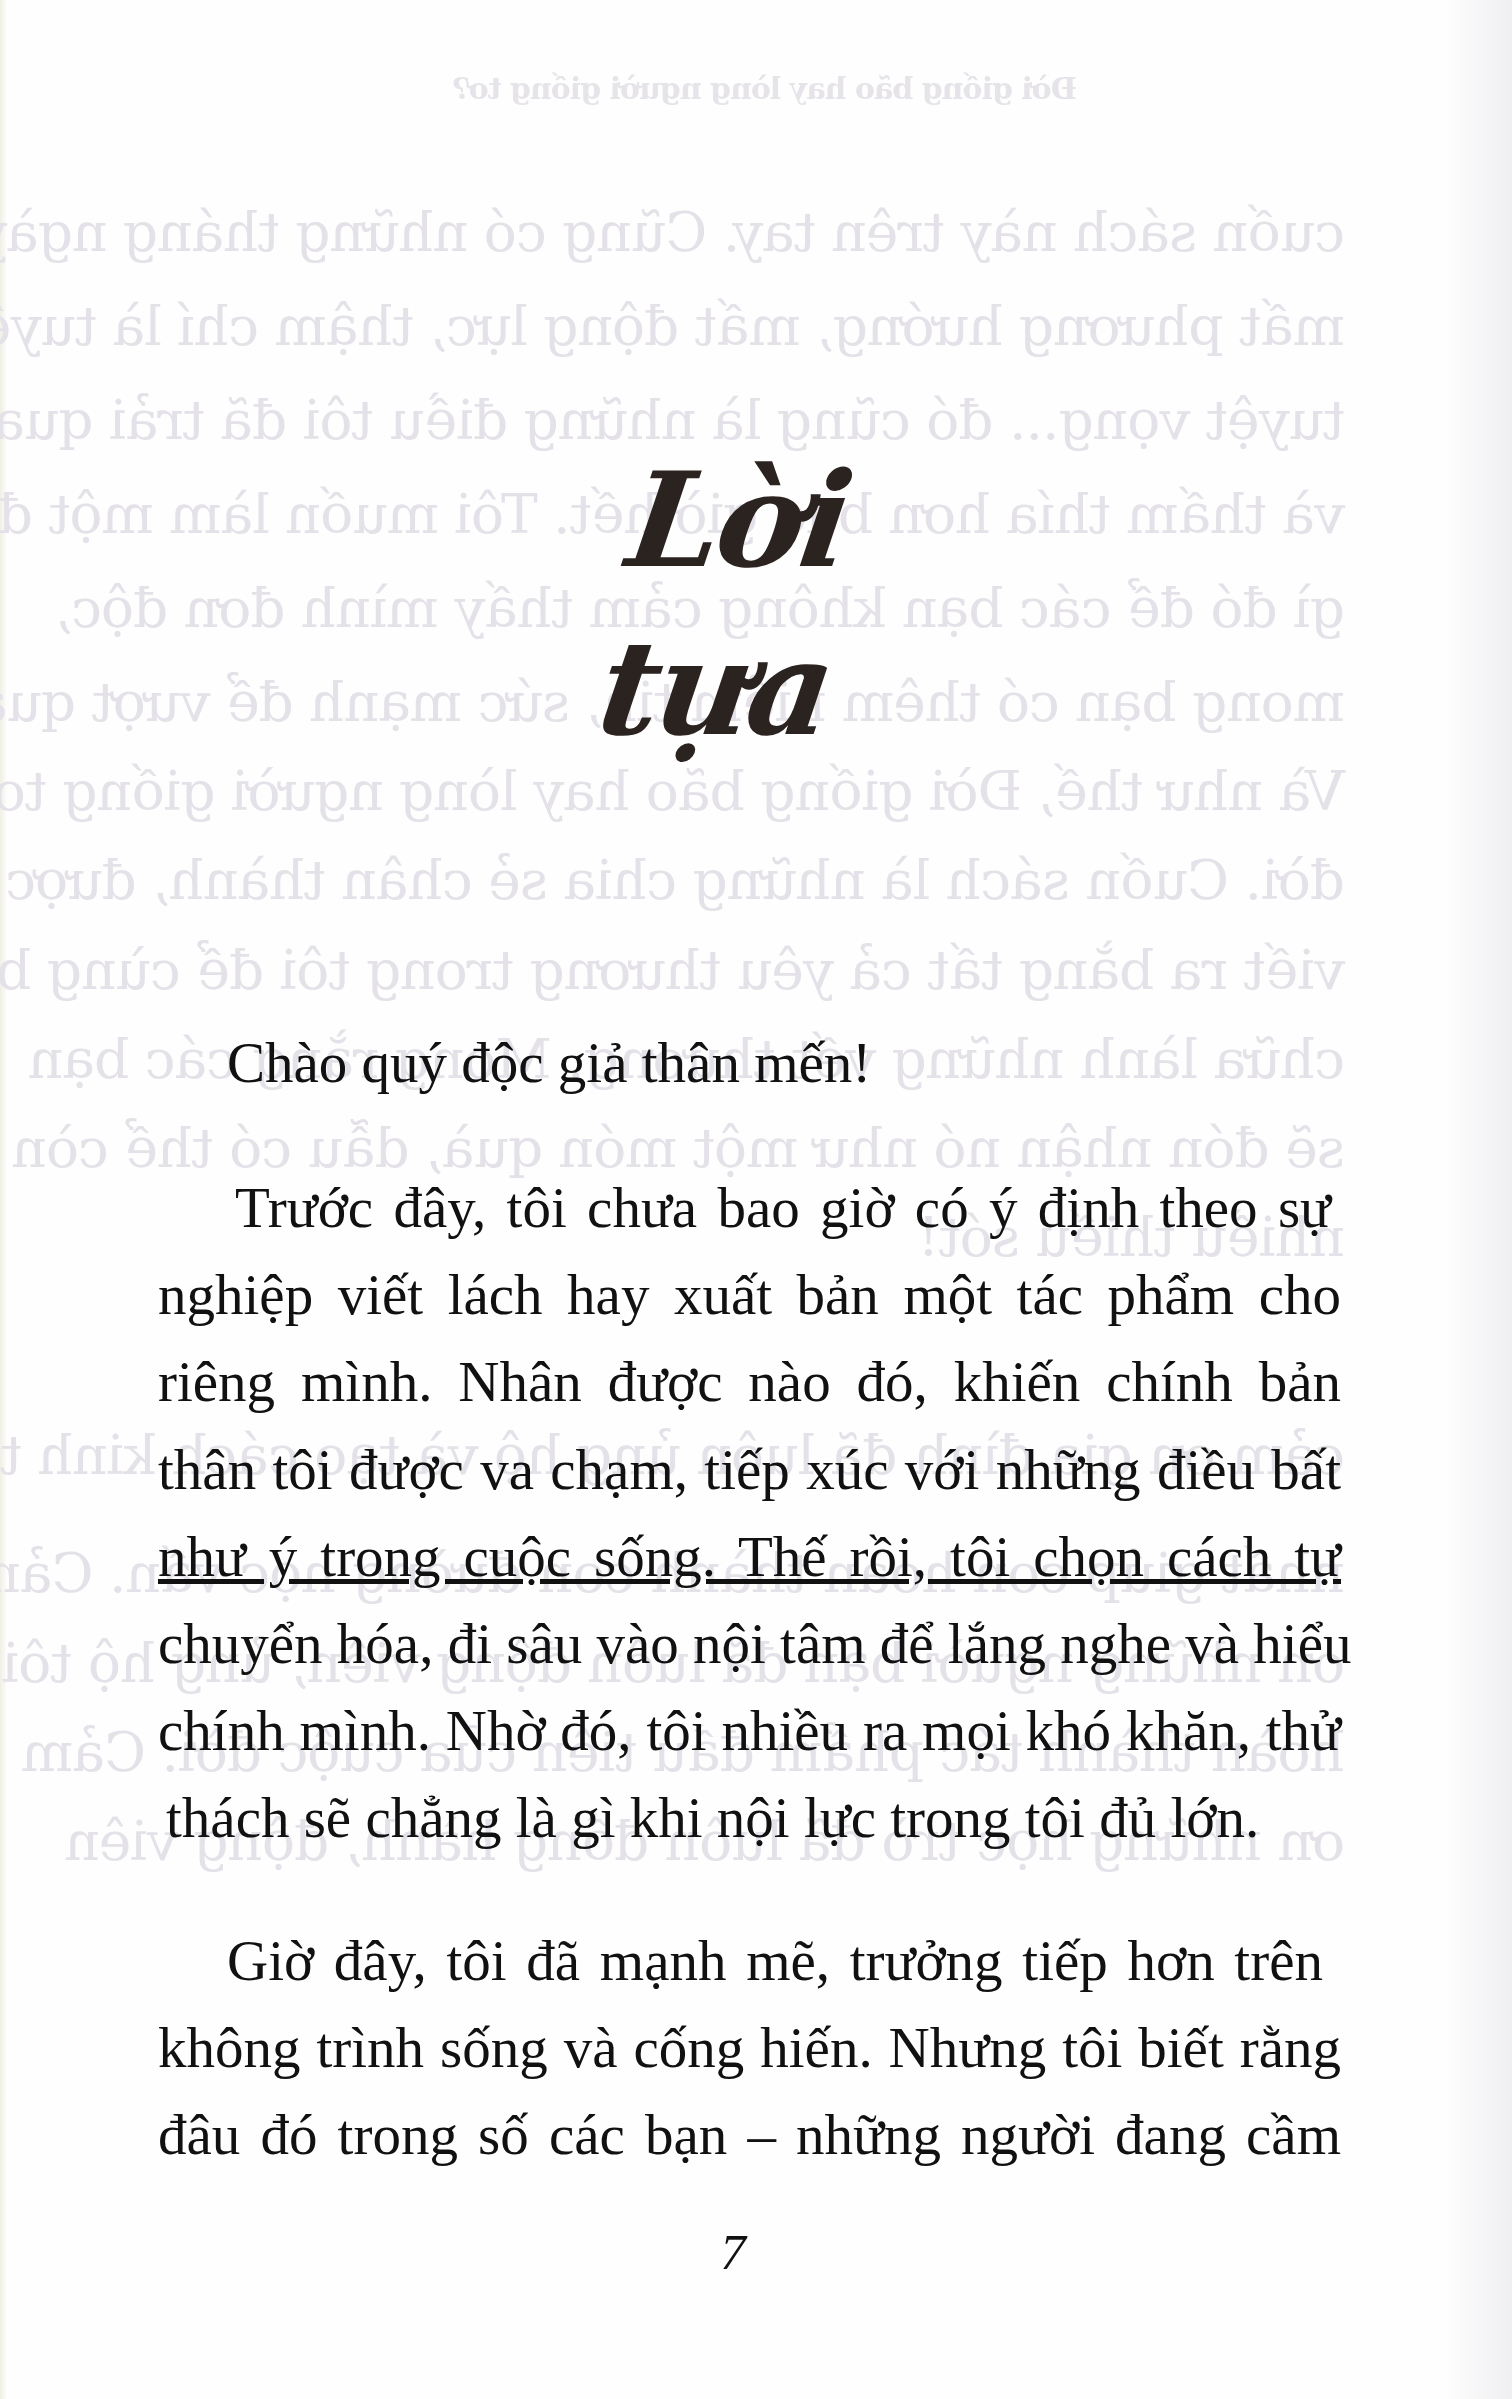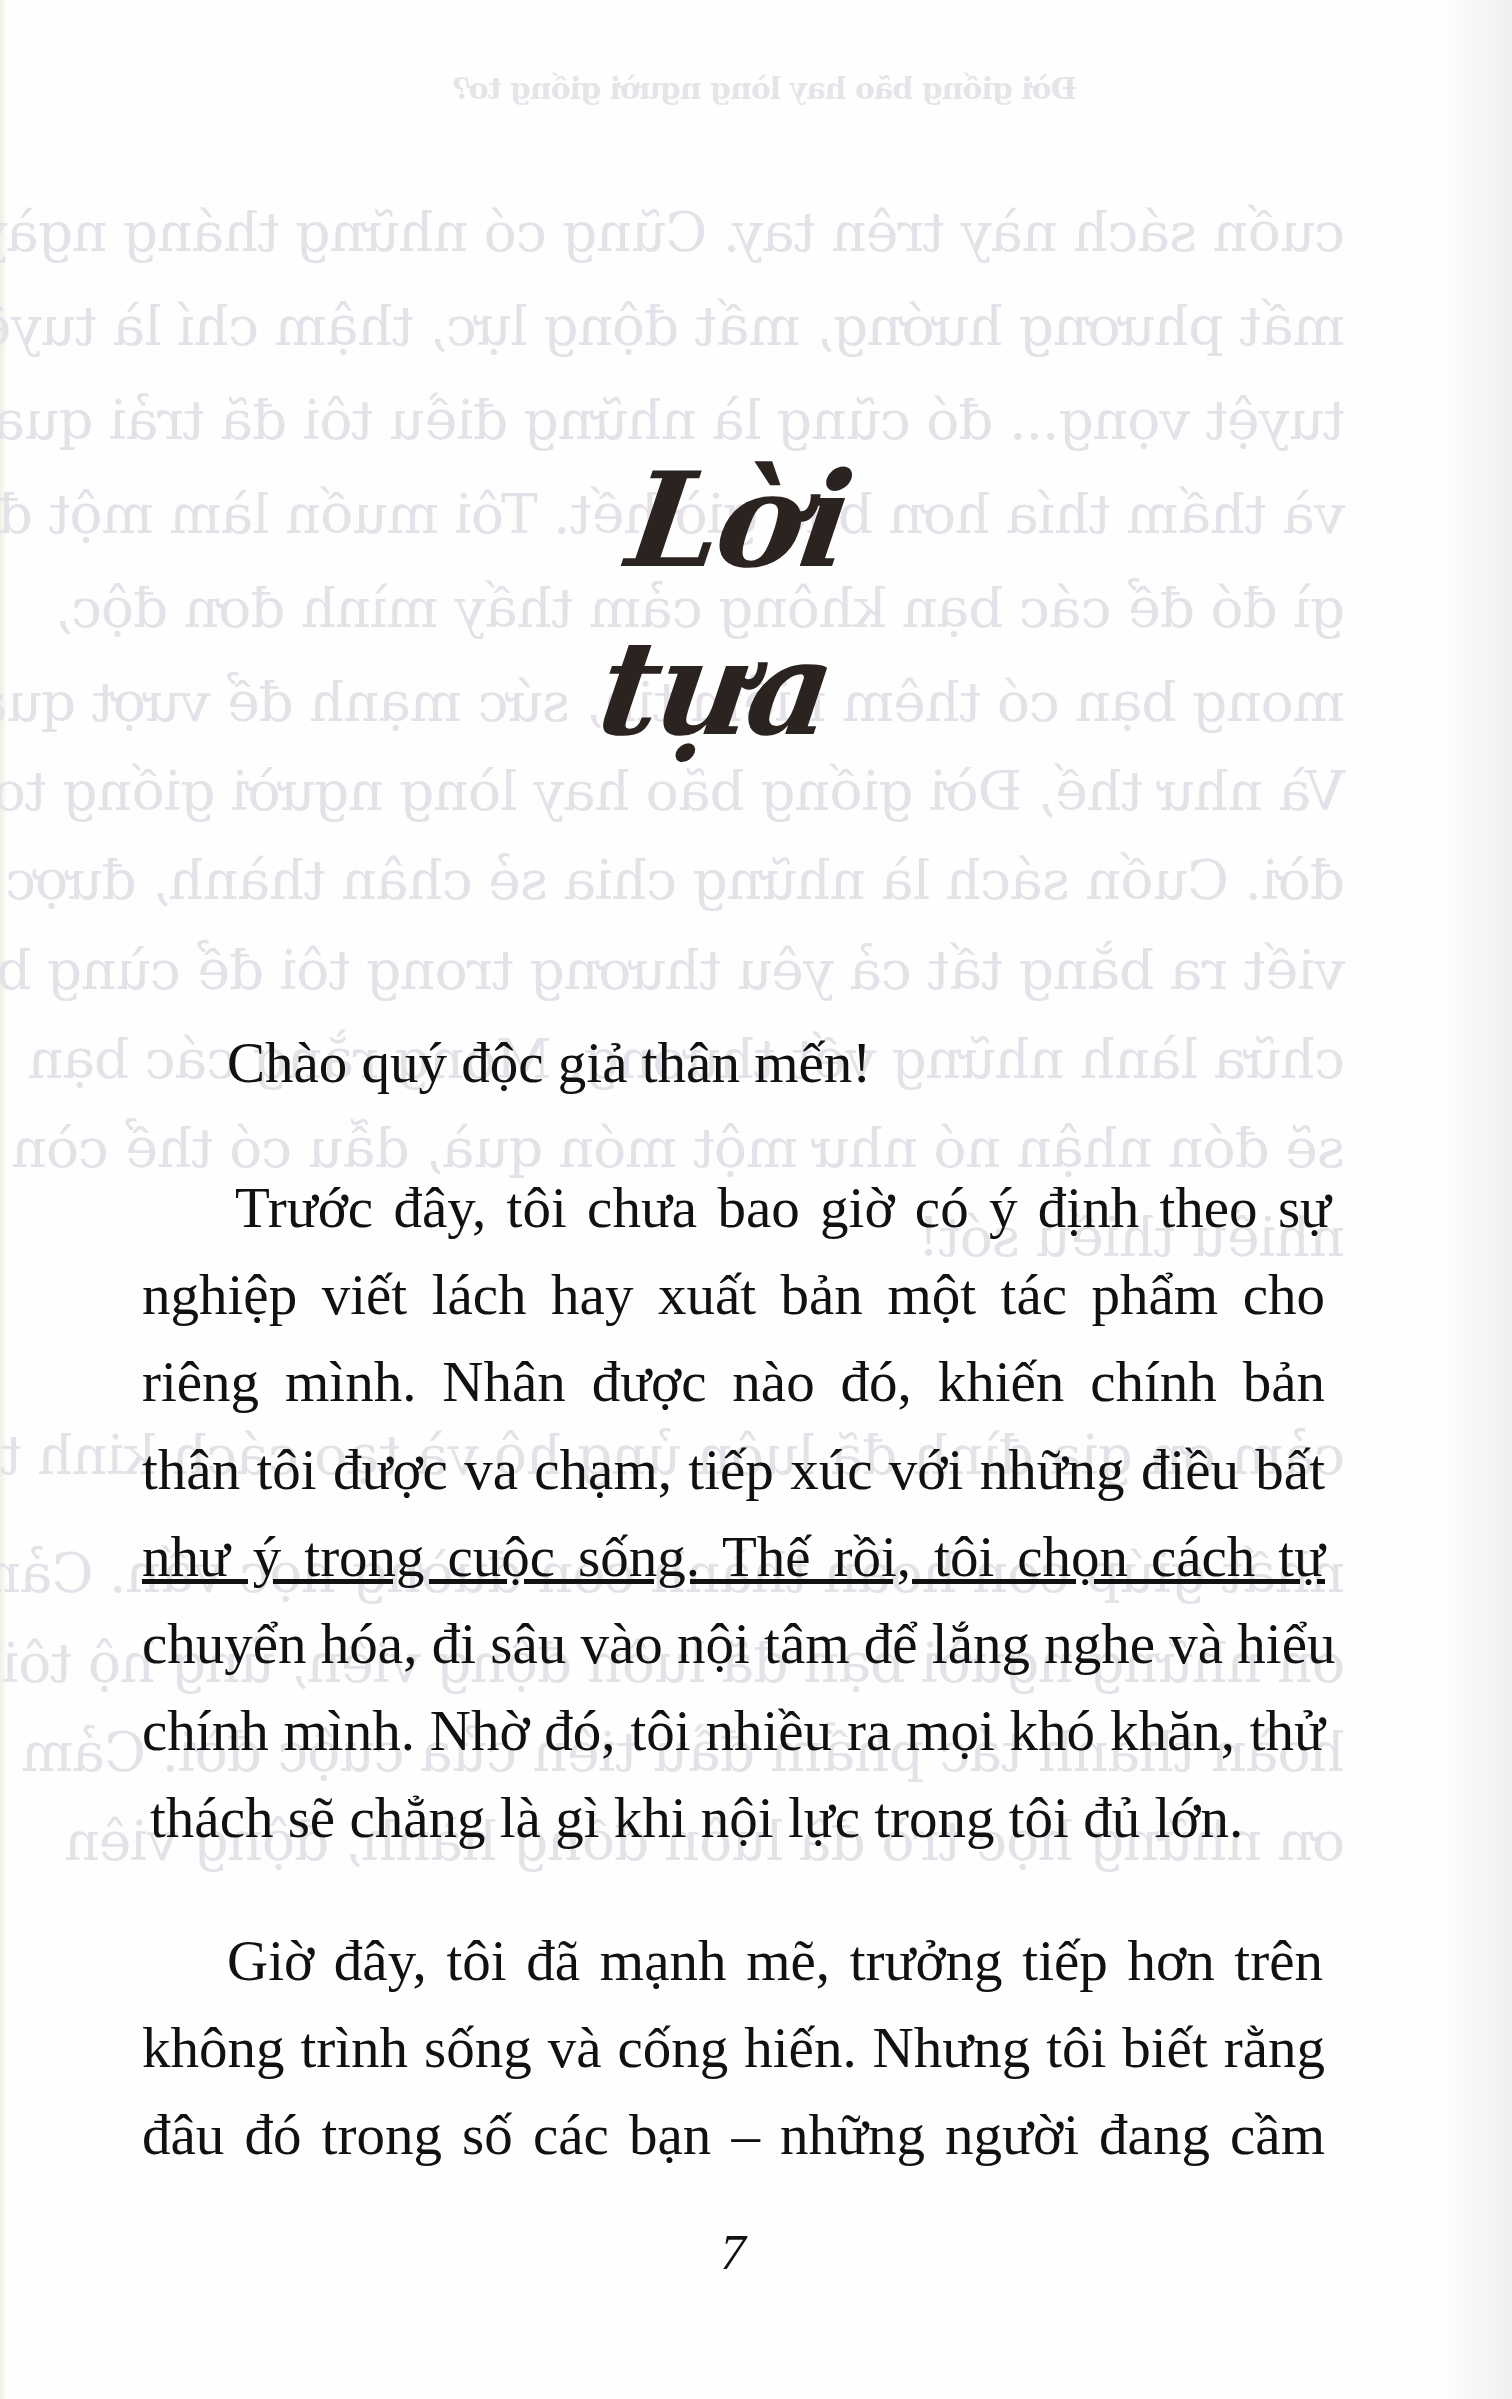--- a/index.html
+++ b/index.html
@@ -43,21 +43,21 @@
     font-family: "DejaVu Serif", serif; font-style: italic; font-weight: bold;
     font-size: 131px; line-height: 168px; color: #2b2320;
     letter-spacing: -4px; text-align: center;
     transform: skewX(-8deg);
   }
   .body {
     position: absolute; left: 142px; top: 0; width: 1183px;
     color: #111111; font-size: 57px;
   }
   .line {
-    position: absolute; left: 0; width: 1183px; white-space: nowrap;
+    position: absolute; left: 16px; width: 1183px; white-space: nowrap;
     line-height: 69px; height: 69px;
     text-align: justify; text-align-last: justify;
   }
   .line.last { text-align-last: left; }
   .line.indent { left: 85px; width: 1096px; }
   .page-number {
     position: absolute; left: 713px; top: 2223px; width: 40px;
     font-style: italic; font-size: 51px; color: #111; text-align: center;
     line-height: 59px;
   }

